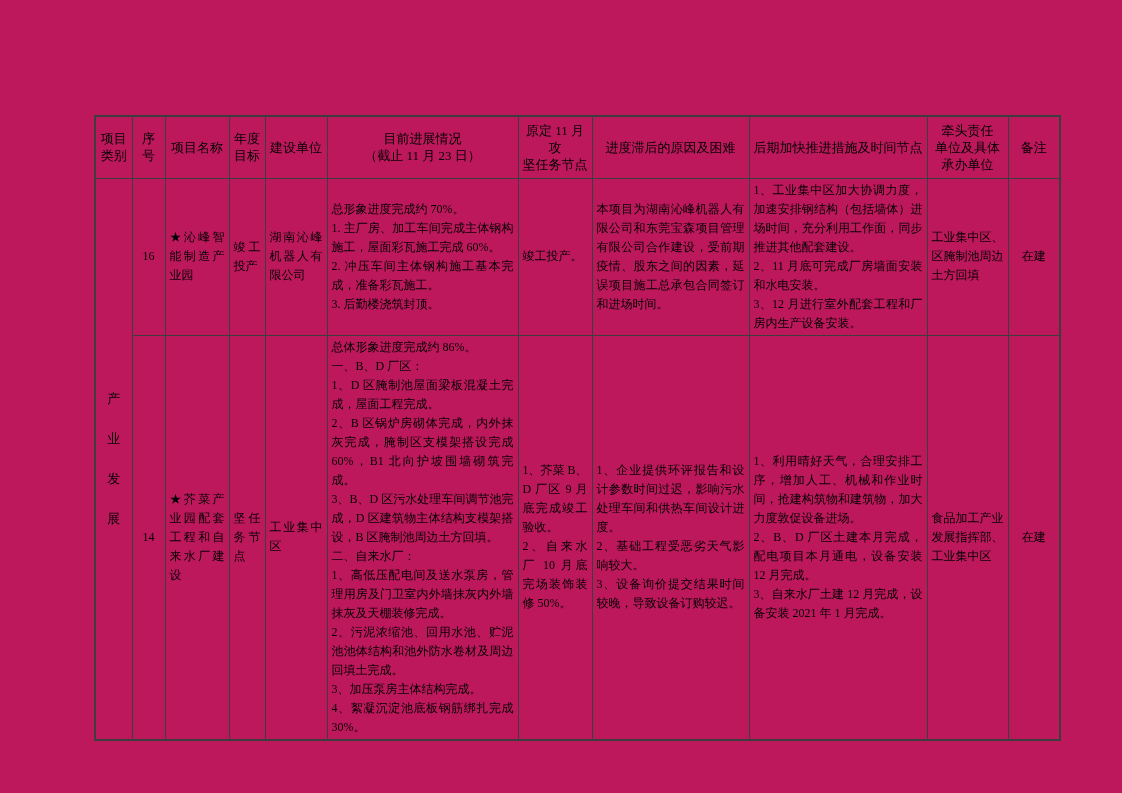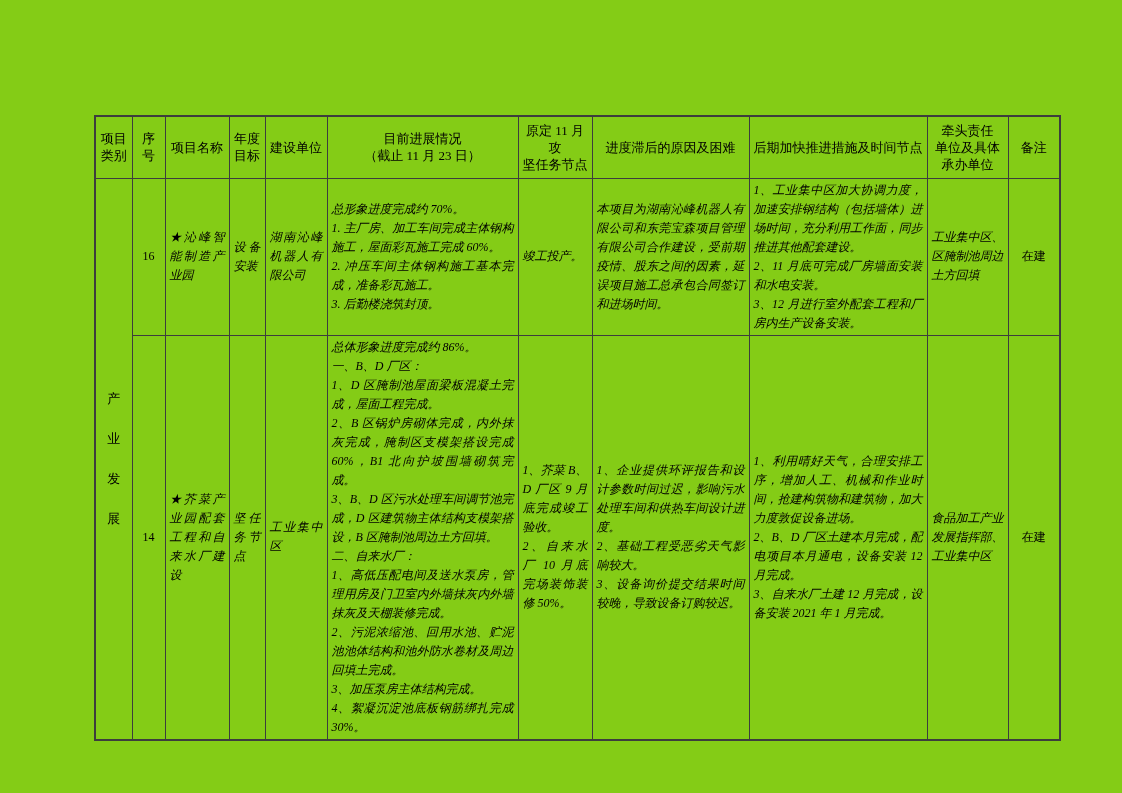--- a/index.html
+++ b/index.html
@@ -1,20 +1,20 @@
 <!DOCTYPE html>
 <html><head>
 <meta charset="utf-8">
 <style>
   html,body { margin:0; padding:0; }
   body {
     width:1122px; height:793px; background:#ffffff; overflow:hidden;
     font-family:"Liberation Serif","DejaVu Serif",serif; color:#000;
   }
-  .sheet { position:relative; width:1122px; height:793px; background:#84cc16; }
+  .sheet { position:relative; width:1122px; height:793px; background:#be185d; }
 
   table.report {
     position:absolute; left:94px; top:115px;
     border-collapse:collapse; table-layout:fixed;
     border:2px solid #3d3d3d;
   }
   .report th, .report td {
     border:1px solid #3d3d3d;
     padding:2px 4px;
     vertical-align:middle;
@@ -25,21 +25,21 @@
     font-size:13px; line-height:17px; text-align:center;
     white-space:pre-line;
   }
   .report td { font-size:12px; line-height:19px; }
 
   tr.hdr   { height:62px; }
   tr.row-a { height:144px; }
   tr.row-b { height:389px; }
 
   .center { text-align:center; }
-  .just   { text-align:justify; white-space:pre-line;font-style:italic; }
+  .just   { text-align:justify; white-space:pre-line; }
   .vcell  { text-align:center; }
   .vtext  {
     display:inline-block; width:1em; line-height:40px;
     word-break:break-all; font-size:13px; text-align:center;font-family:Liberation Serif, serif;
   }
   .pageno {
     position:absolute; left:0; top:714px; width:1122px;
     text-align:center; font-size:15px; letter-spacing:4px;
   }
 </style>
@@ -84,21 +84,21 @@
 承办单位</th>
       <th>备注</th>
     </tr>
 
     <tr class="row-a">
       <td class="vcell" rowspan="2">
         <span class="vtext">产业发展</span>
       </td>
       <td class="center">16</td>
       <td class="just">★沁峰智能制造产业园</td>
-      <td class="just">设备安装</td>
+      <td class="just">竣工投产</td>
       <td class="just">湖南沁峰机器人有限公司</td>
       <td class="just">总形象进度完成约 70%。
 1. 主厂房、加工车间完成主体钢构施工，屋面彩瓦施工完成 60%。
 2. 冲压车间主体钢构施工基本完成，准备彩瓦施工。
 3. 后勤楼浇筑封顶。</td>
       <td class="just">竣工投产。</td>
       <td class="just">本项目为湖南沁峰机器人有限公司和东莞宝森项目管理有限公司合作建设，受前期疫情、股东之间的因素，延误项目施工总承包合同签订和进场时间。</td>
       <td class="just">1、工业集中区加大协调力度，加速安排钢结构（包括墙体）进场时间，充分利用工作面，同步推进其他配套建设。
 2、11 月底可完成厂房墙面安装和水电安装。
 3、12 月进行室外配套工程和厂房内生产设备安装。</td>

